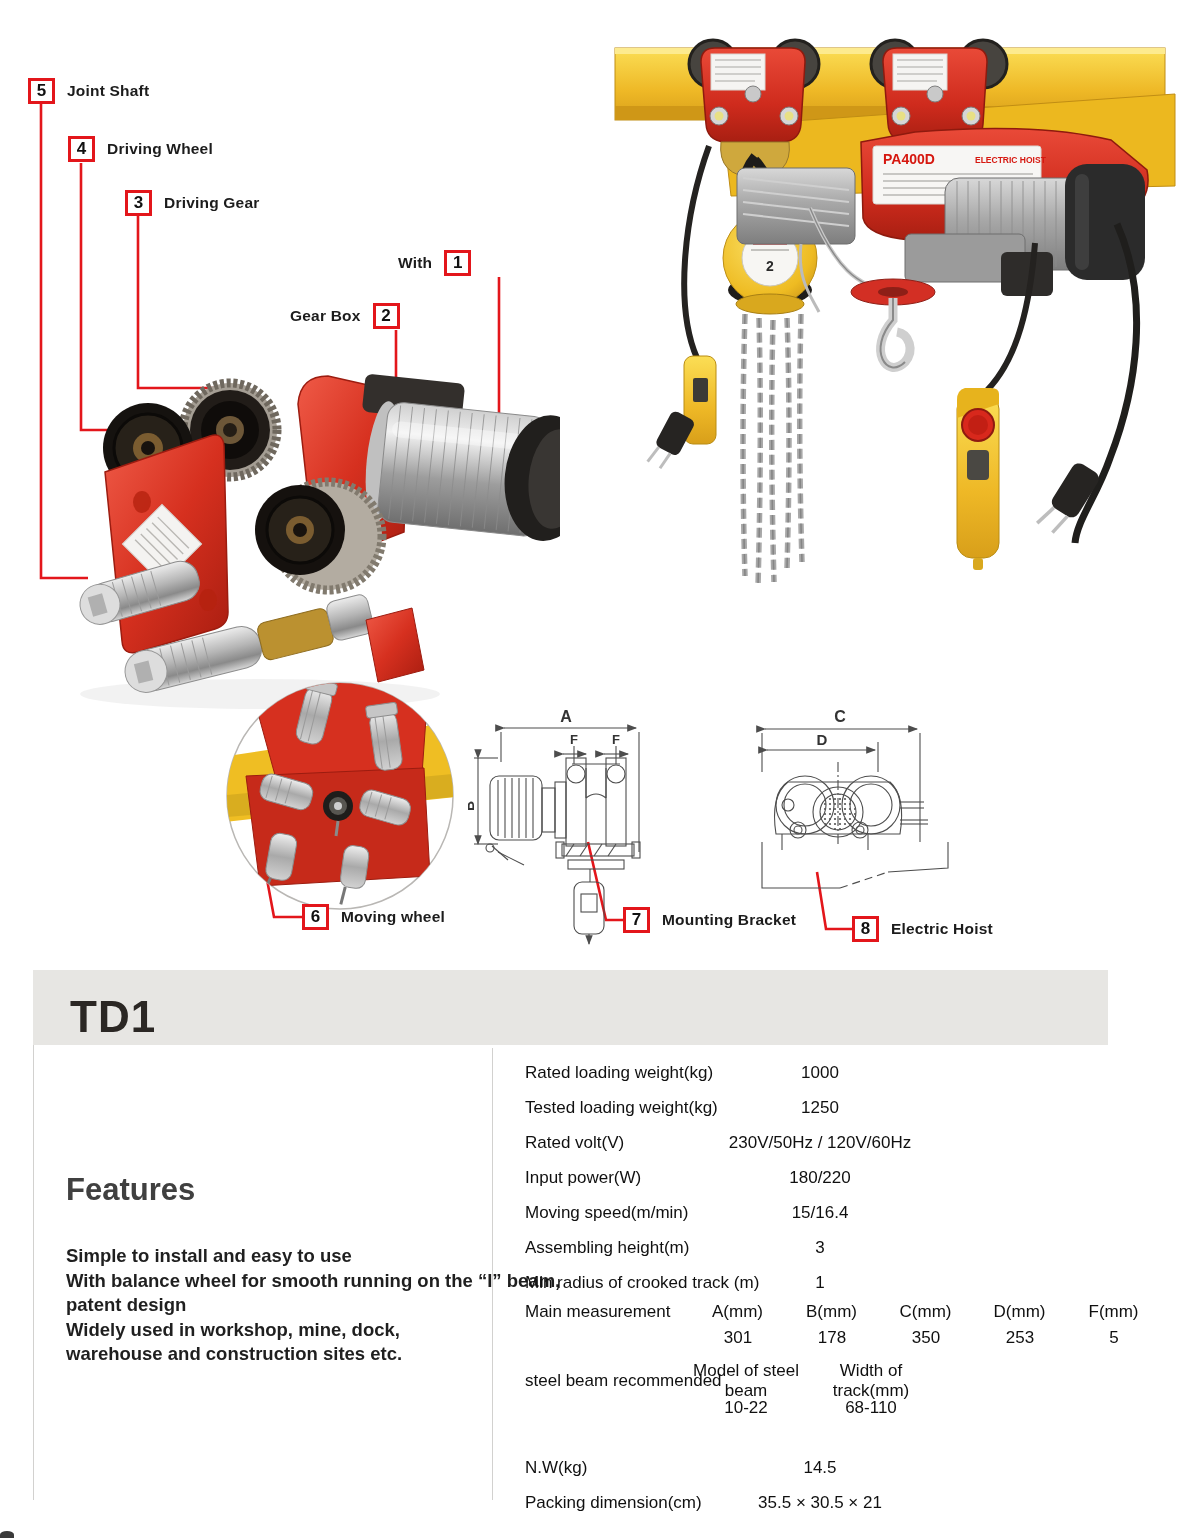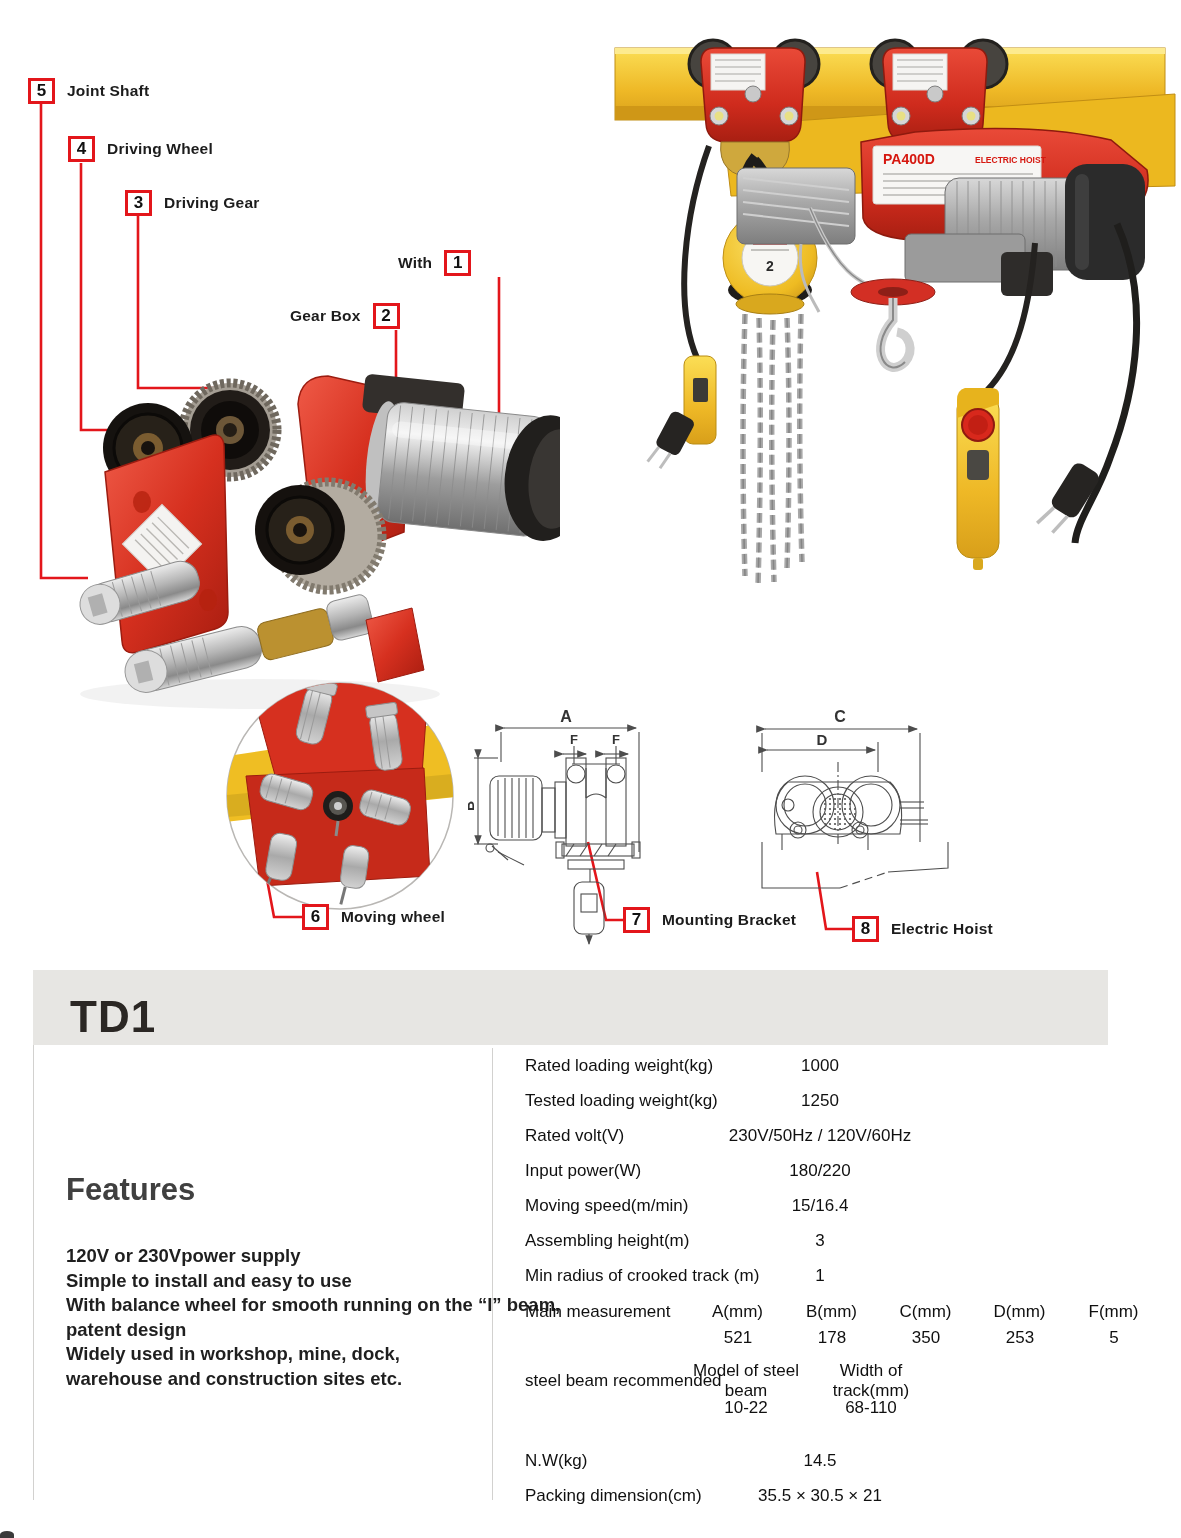--- a/index.html
+++ b/index.html
@@ -16,21 +16,21 @@
   .tag-right .tag-label{order:-1;}
   
   .gray-bar{position:absolute;left:33px;top:970px;width:1075px;height:75px;background:#e7e6e3;}
   .model-title{position:absolute;left:70px;top:992px;font-size:44px;font-weight:bold;
                color:#2b2724;letter-spacing:1px;}
   .v-line{position:absolute;width:1px;background:#d2d1cf;}
   .features{position:absolute;left:66px;top:1172px;width:420px;}
   .features-heading{font-size:31px;font-weight:bold;color:#404040;margin:0 0 36px 0;}
   .feature-line{font-size:18.5px;font-weight:bold;line-height:24.6px;color:#1f1f1f;white-space:nowrap;}
   .specs{position:absolute;left:500px;top:1048px;width:620px;font-size:17px;color:#101010;}
-  .spec-row{position:relative;height:35px;display:flex;align-items:center;}
+  .spec-row{position:relative;height:35px;display:flex;align-items:flex-end;}
   .spec-label{padding-left:25px;white-space:nowrap;}
   .spec-value{position:absolute;left:150px;right:130px;text-align:center;}
   .meas{margin-top:6px;}
   .meas-row{display:flex;height:26px;align-items:center;gap:40px;}
   .meas-label{padding-left:25px;width:171px;box-sizing:border-box;white-space:nowrap;}
   .meas-spacer{width:171px;flex:none;}
   .meas-cell{width:54px;text-align:center;flex:none;}
   .beam-block{margin-top:16px;}
   .beam-row{display:flex;height:27px;align-items:center;}
   .beam-cell-1{width:150px;text-align:center;flex:none;}
@@ -526,21 +526,20 @@
     <span class="tag-label">Electric Hoist</span>
   </div>
 
   <div class="gray-bar"></div>
   <div class="model-title">TD1</div>
   <div class="v-line" style="left:33px;top:1045px;height:455px"></div>
   <div class="v-line" style="left:492px;top:1048px;height:452px"></div>
 
   <div class="features">
     <div class="features-heading">Features</div>
-    <div class="feature-line">120V or 230Vpower supply</div>
     <div class="feature-line">Simple to install and easy to use</div>
     <div class="feature-line">With balance wheel for smooth running on the “I” beam,</div>
     <div class="feature-line">patent design</div>
     <div class="feature-line">Widely used in workshop, mine, dock,</div>
     <div class="feature-line"> warehouse and construction sites etc.</div>
   </div>
 
   <div class="specs">
     <div class="spec-row">
       <span class="spec-label">Rated loading weight(kg)</span>
@@ -575,21 +574,21 @@
       <div class="meas-row">
         <span class="meas-label">Main measurement</span>
         <span class="meas-cell">A(mm)</span>
         <span class="meas-cell">B(mm)</span>
         <span class="meas-cell">C(mm)</span>
         <span class="meas-cell">D(mm)</span>
         <span class="meas-cell">F(mm)</span>
       </div>
       <div class="meas-row">
         <span class="meas-spacer"></span>
-        <span class="meas-cell">521</span>
+        <span class="meas-cell">301</span>
         <span class="meas-cell">178</span>
         <span class="meas-cell">350</span>
         <span class="meas-cell">253</span>
         <span class="meas-cell">5</span>
       </div>
     </div>
 
     <div class="beam-block">
       <div class="beam-row">
         <span class="meas-label">steel beam recommended</span>

